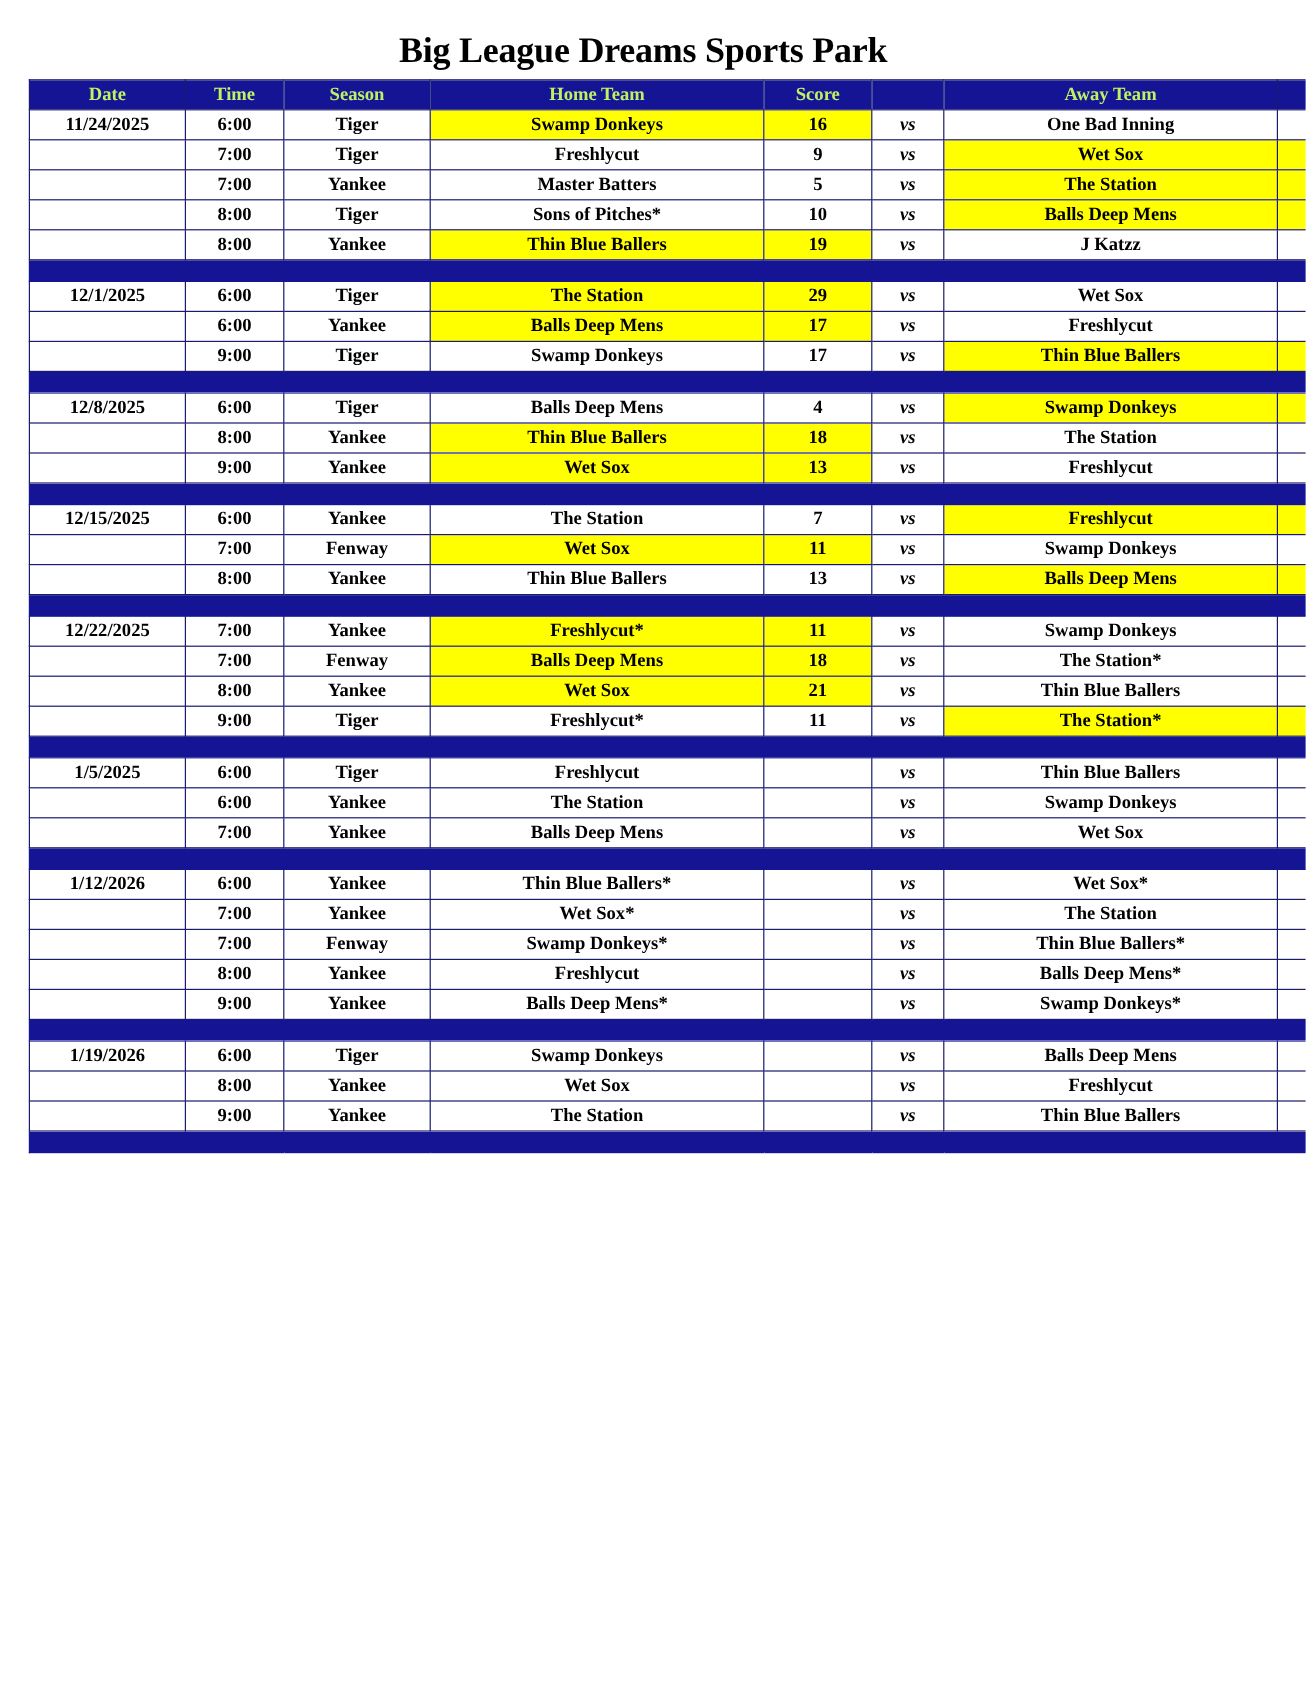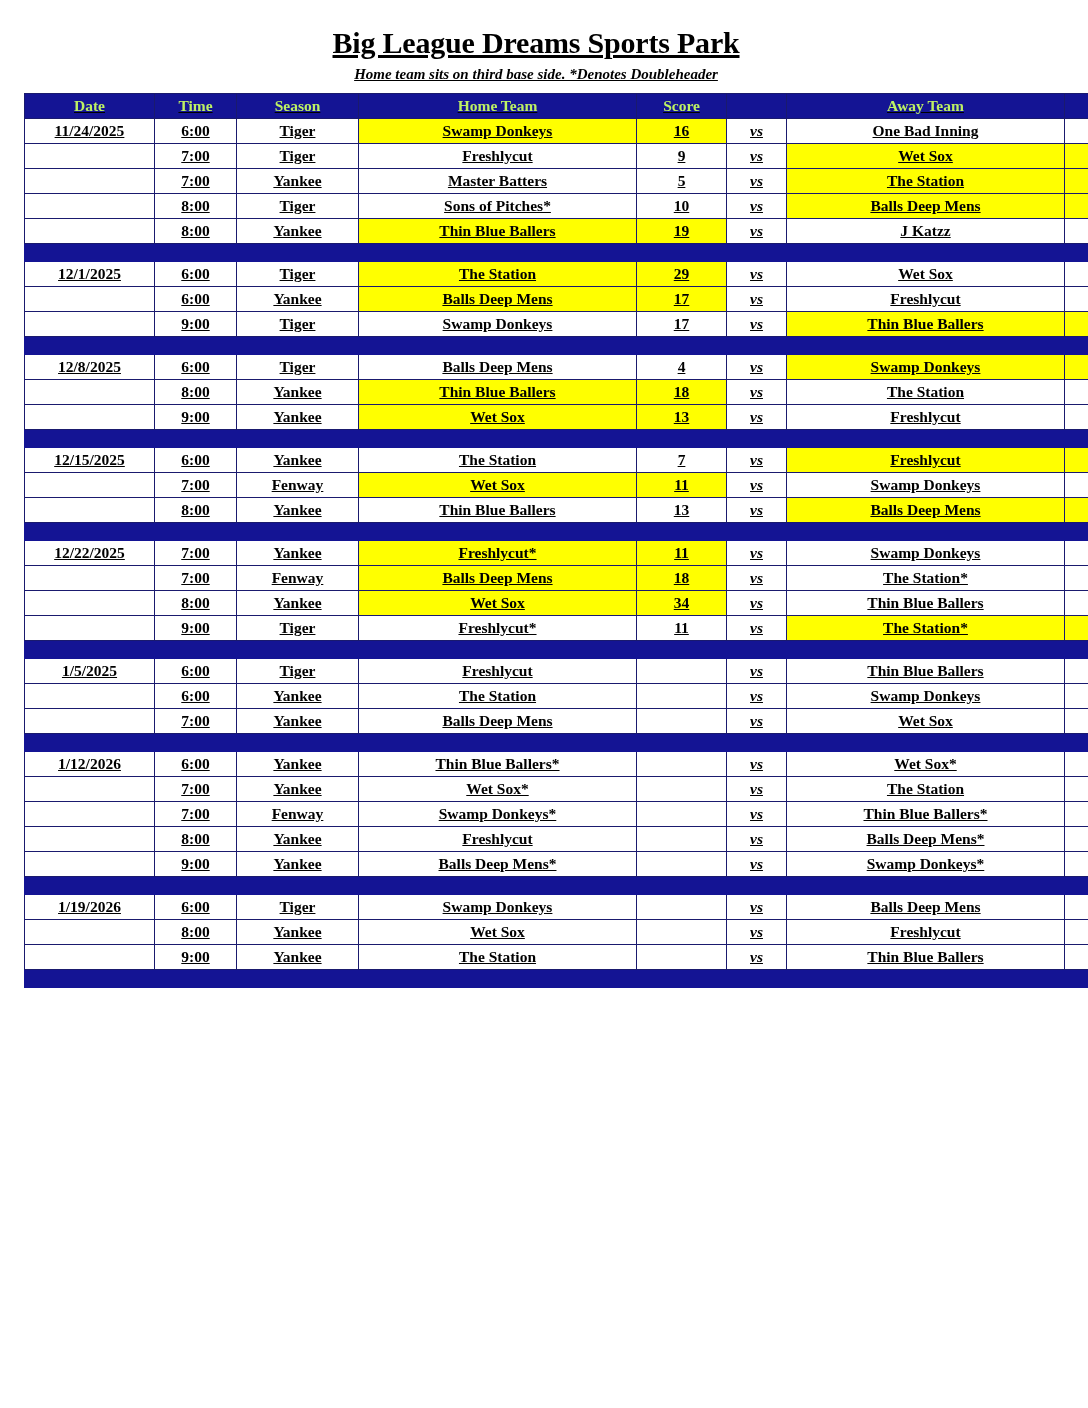--- a/index.html
+++ b/index.html
@@ -10,21 +10,20 @@
   body {
     width: 1088px;
     height: 1408px;
     font-family: "Liberation Serif", serif;
     color: #000000;
     position: relative;
   }
   .page {
     padding: 18px 40px 0 24px;
     box-sizing: border-box;
-    text-decoration: underline;
   }
   .title {
     text-align: center;
     font-size: 30px;
     font-weight: bold;
     letter-spacing: -0.2px;
     margin: 8px 0 6px 0;
   }
   .subtitle {
     text-align: center;
@@ -90,21 +89,20 @@
     font-weight: bold;
     text-align: left;
   }
 </style>
 </head>
 <body>
 
 <div class="page">
 
   <div class="title">Big League Dreams Sports Park</div>
-  <div class="note">Home team sits on third base side.  *Denotes Doubleheader</div>
 
   <table class="sched">
     <colgroup>
       <col class="c-date">
         <col class="c-time">
         <col class="c-replica">
         <col class="c-home">
       <col class="c-score1">
         <col class="c-vs">
         <col class="c-away">
@@ -293,21 +291,21 @@
           <td class="hl">18</td>
           <td class="vs">vs</td>
           <td>The Station*</td>
           <td>10</td>
         </tr>
         <tr>
           <td></td>
           <td>8:00</td>
           <td>Yankee</td>
           <td class="hl">Wet Sox</td>
-          <td class="hl">34</td>
+          <td class="hl">21</td>
           <td class="vs">vs</td>
           <td>Thin Blue Ballers</td>
           <td>14</td>
         </tr>
         <tr>
           <td></td>
           <td>9:00</td>
           <td>Tiger</td>
           <td>Freshlycut*</td>
           <td>11</td>

